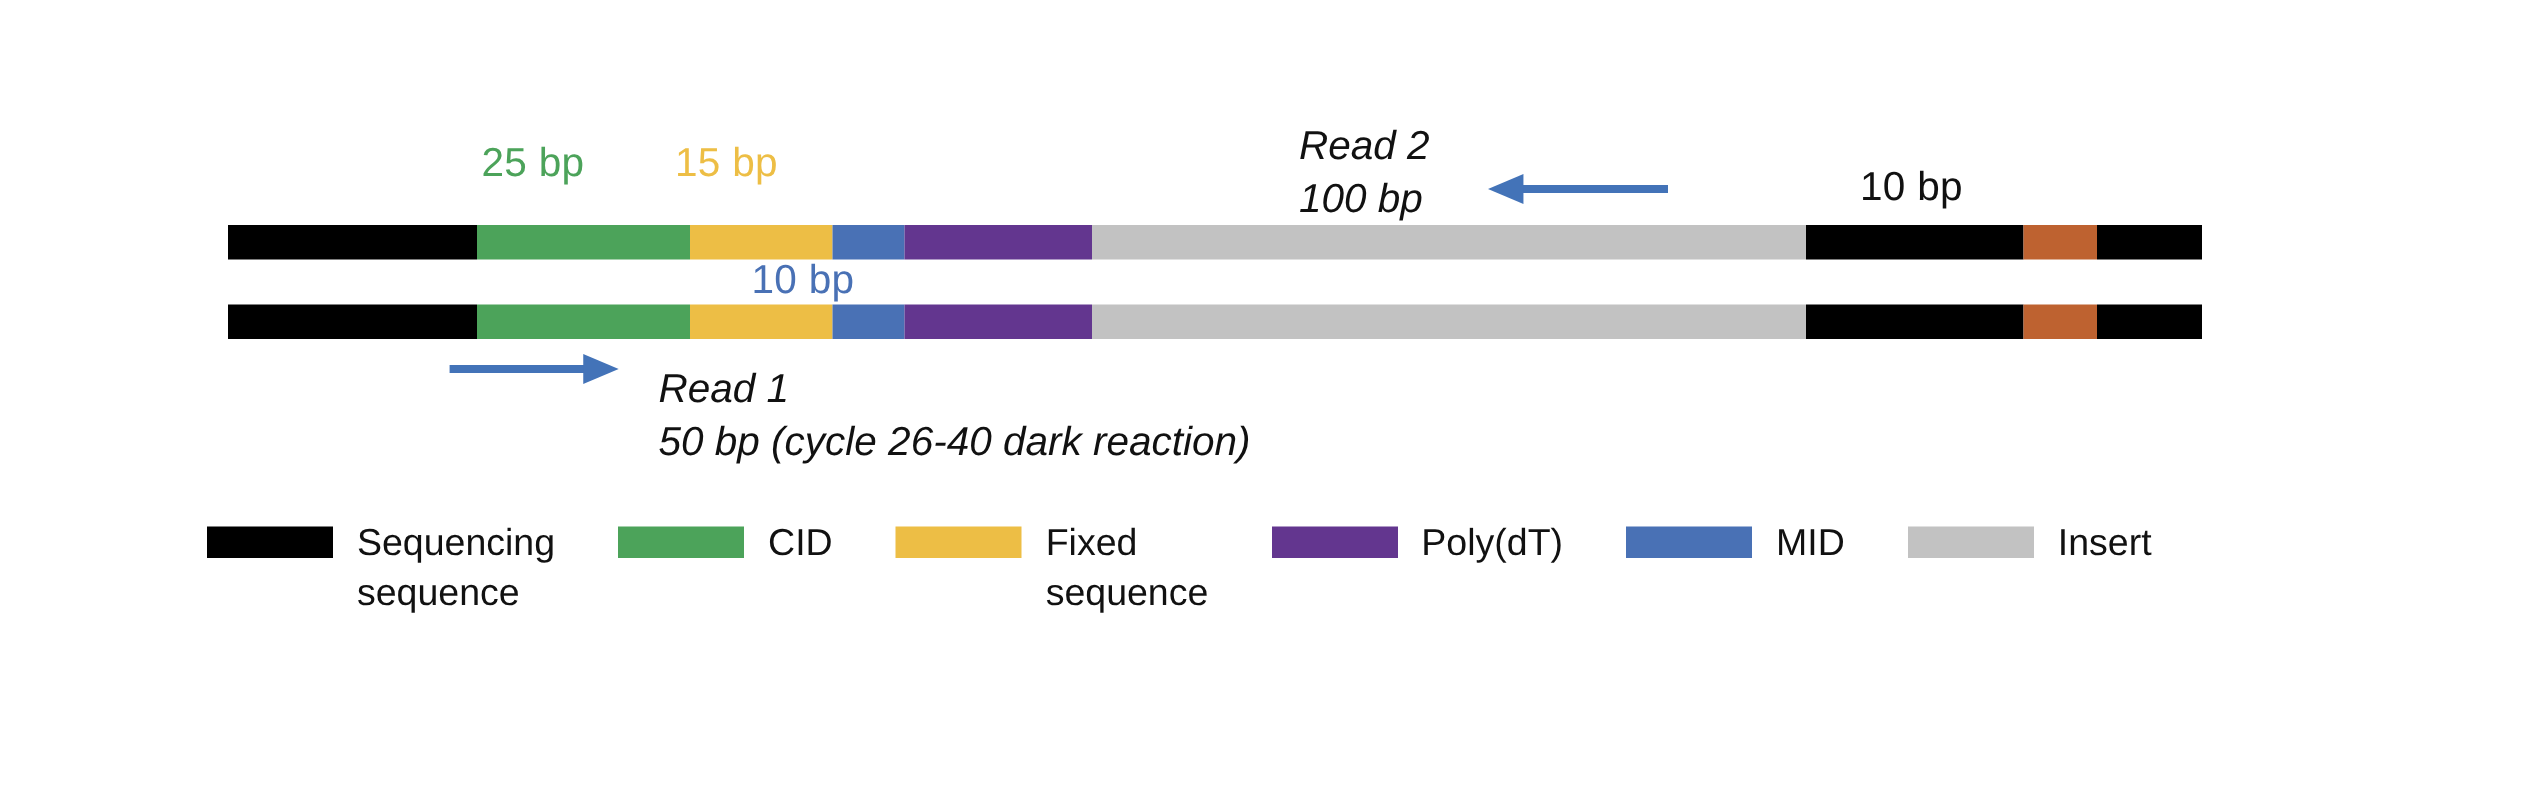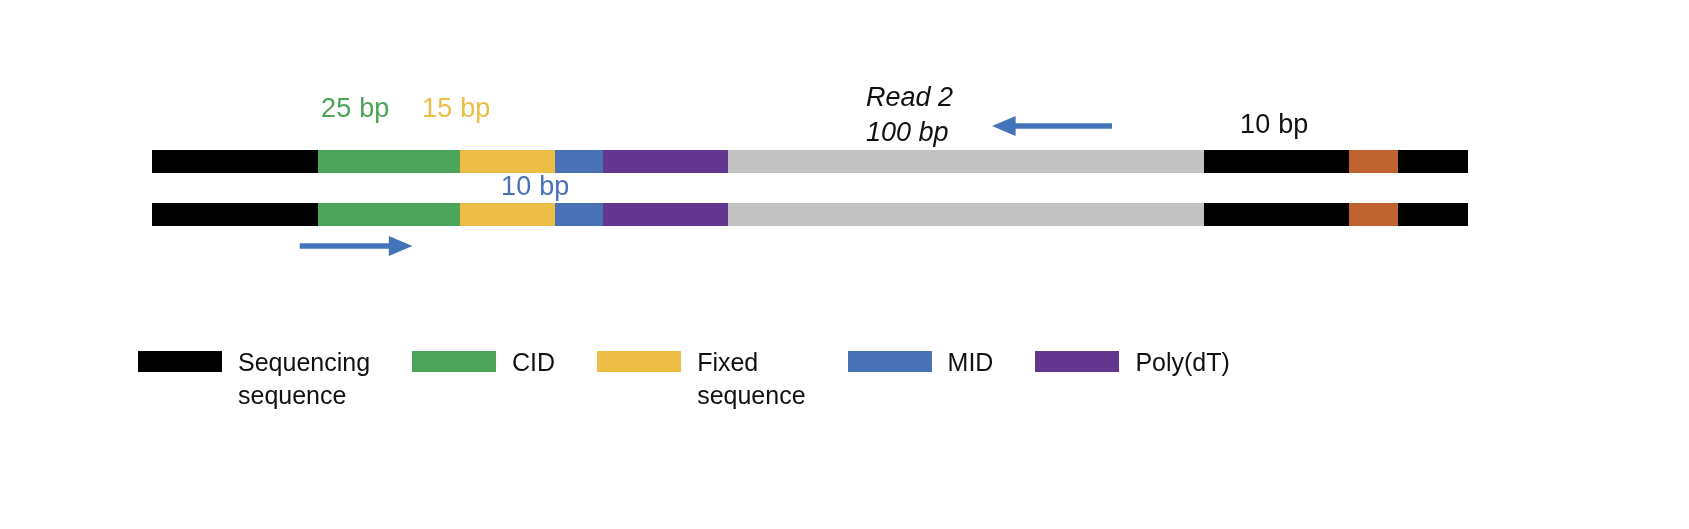--- a/index.html
+++ b/index.html
@@ -98,21 +98,21 @@
   }
   .legend-item.narrow .legend-label { max-width: none; text-align: center; }
 </style>
 </head>
 <body>
 
 <div id="stage">
 
   <div class="len-label" style="left:305px; top:95px; color:#4CA35A;">25 bp</div>
 
-  <div class="len-label" style="left:406px; top:95px; color:#EDBE45;">15 bp</div>
+  <div class="len-label" style="left:434px; top:95px; color:#EDBE45;">15 bp</div>
 
   <div class="len-label" style="left:1224px; top:111px; color:#111111;">10 bp</div>
 
   <div class="read-block" style="left:850px; top:80px; text-align:left;">
     <span class="line">Read 2</span>
     <span class="line">100 bp</span>
   </div>
 
   <svg class="arrow" style="left:968px; top:116px;" width="136" height="22" viewBox="0 0 136 22">
     <line x1="134" y1="11" x2="24" y2="11" stroke="#4373B8" stroke-width="6"></line>
@@ -144,20 +144,22 @@
     <span class="seg" style="width:49px;background:#BE6230;"></span>
     <span class="seg" style="width:70px;background:#000000;"></span>
   </div>
 
   <svg class="arrow" style="left:278px; top:236px;" width="126" height="22" viewBox="0 0 126 22">
     <line x1="0" y1="11" x2="102" y2="11" stroke="#4373B8" stroke-width="6"></line>
     <polygon points="124,11 98,0 98,22" fill="#4373B8"></polygon>
   </svg>
 
   <div class="read-block" style="left:423px; top:242px; text-align:left;">
+    <span class="line">Read 1</span>
+    <span class="line">50 bp  (cycle 26-40 dark reaction)</span>
   </div>
 
   <div id="legend">
 
     <div class="legend-item">
       <span class="legend-swatch" style="background:#000000;"></span>
       <span class="legend-label">Sequencing
 sequence</span>
     </div>
 
@@ -166,26 +168,30 @@
       <span class="legend-label">CID</span>
     </div>
 
     <div class="legend-item">
       <span class="legend-swatch" style="background:#EDBE45;"></span>
       <span class="legend-label">Fixed
 sequence</span>
     </div>
 
     <div class="legend-item narrow">
+      <span class="legend-swatch" style="background:#63368F;"></span>
+      <span class="legend-label">Poly(dT)</span>
+    </div>
+
+    <div class="legend-item narrow">
       <span class="legend-swatch" style="background:#4971B5;"></span>
       <span class="legend-label">MID</span>
     </div>
 
     <div class="legend-item narrow">
-      <span class="legend-swatch" style="background:#63368F;"></span>
-      <span class="legend-label">Poly(dT)</span>
+      <span class="legend-swatch" style="background:#C2C2C2;"></span>
+      <span class="legend-label">Insert</span>
     </div>
-
 
 
   </div>
 
 </div>
 
 </body></html>

